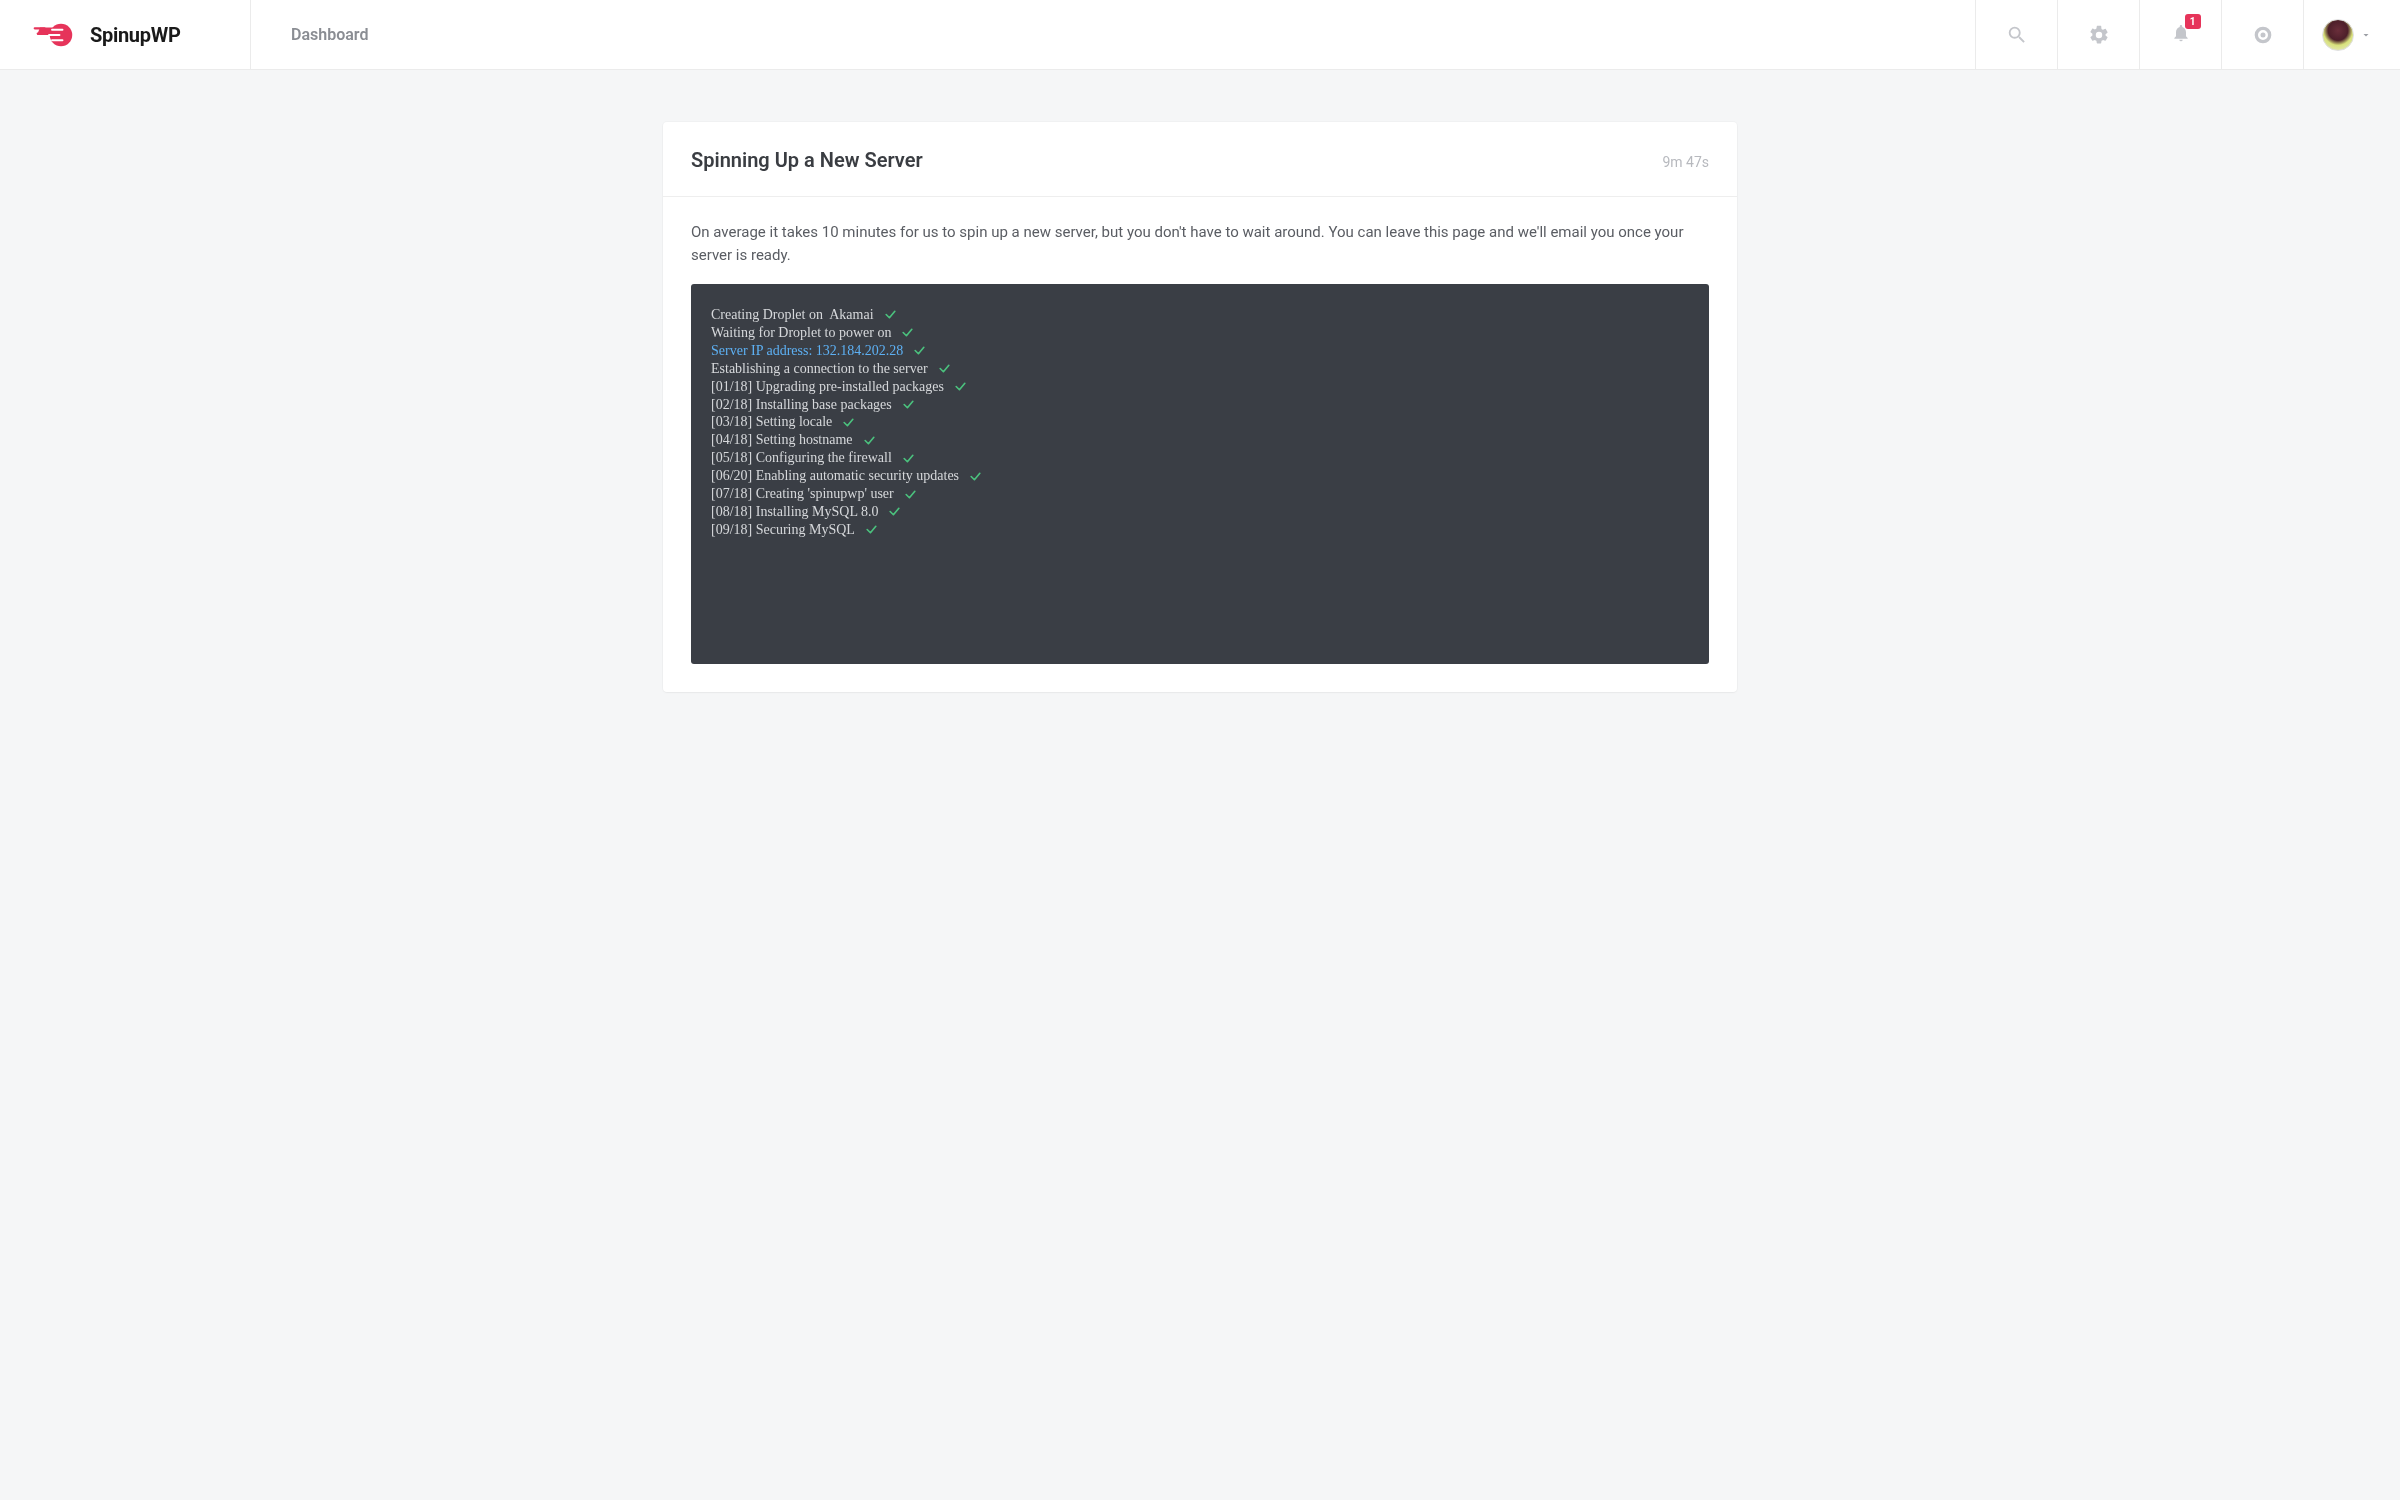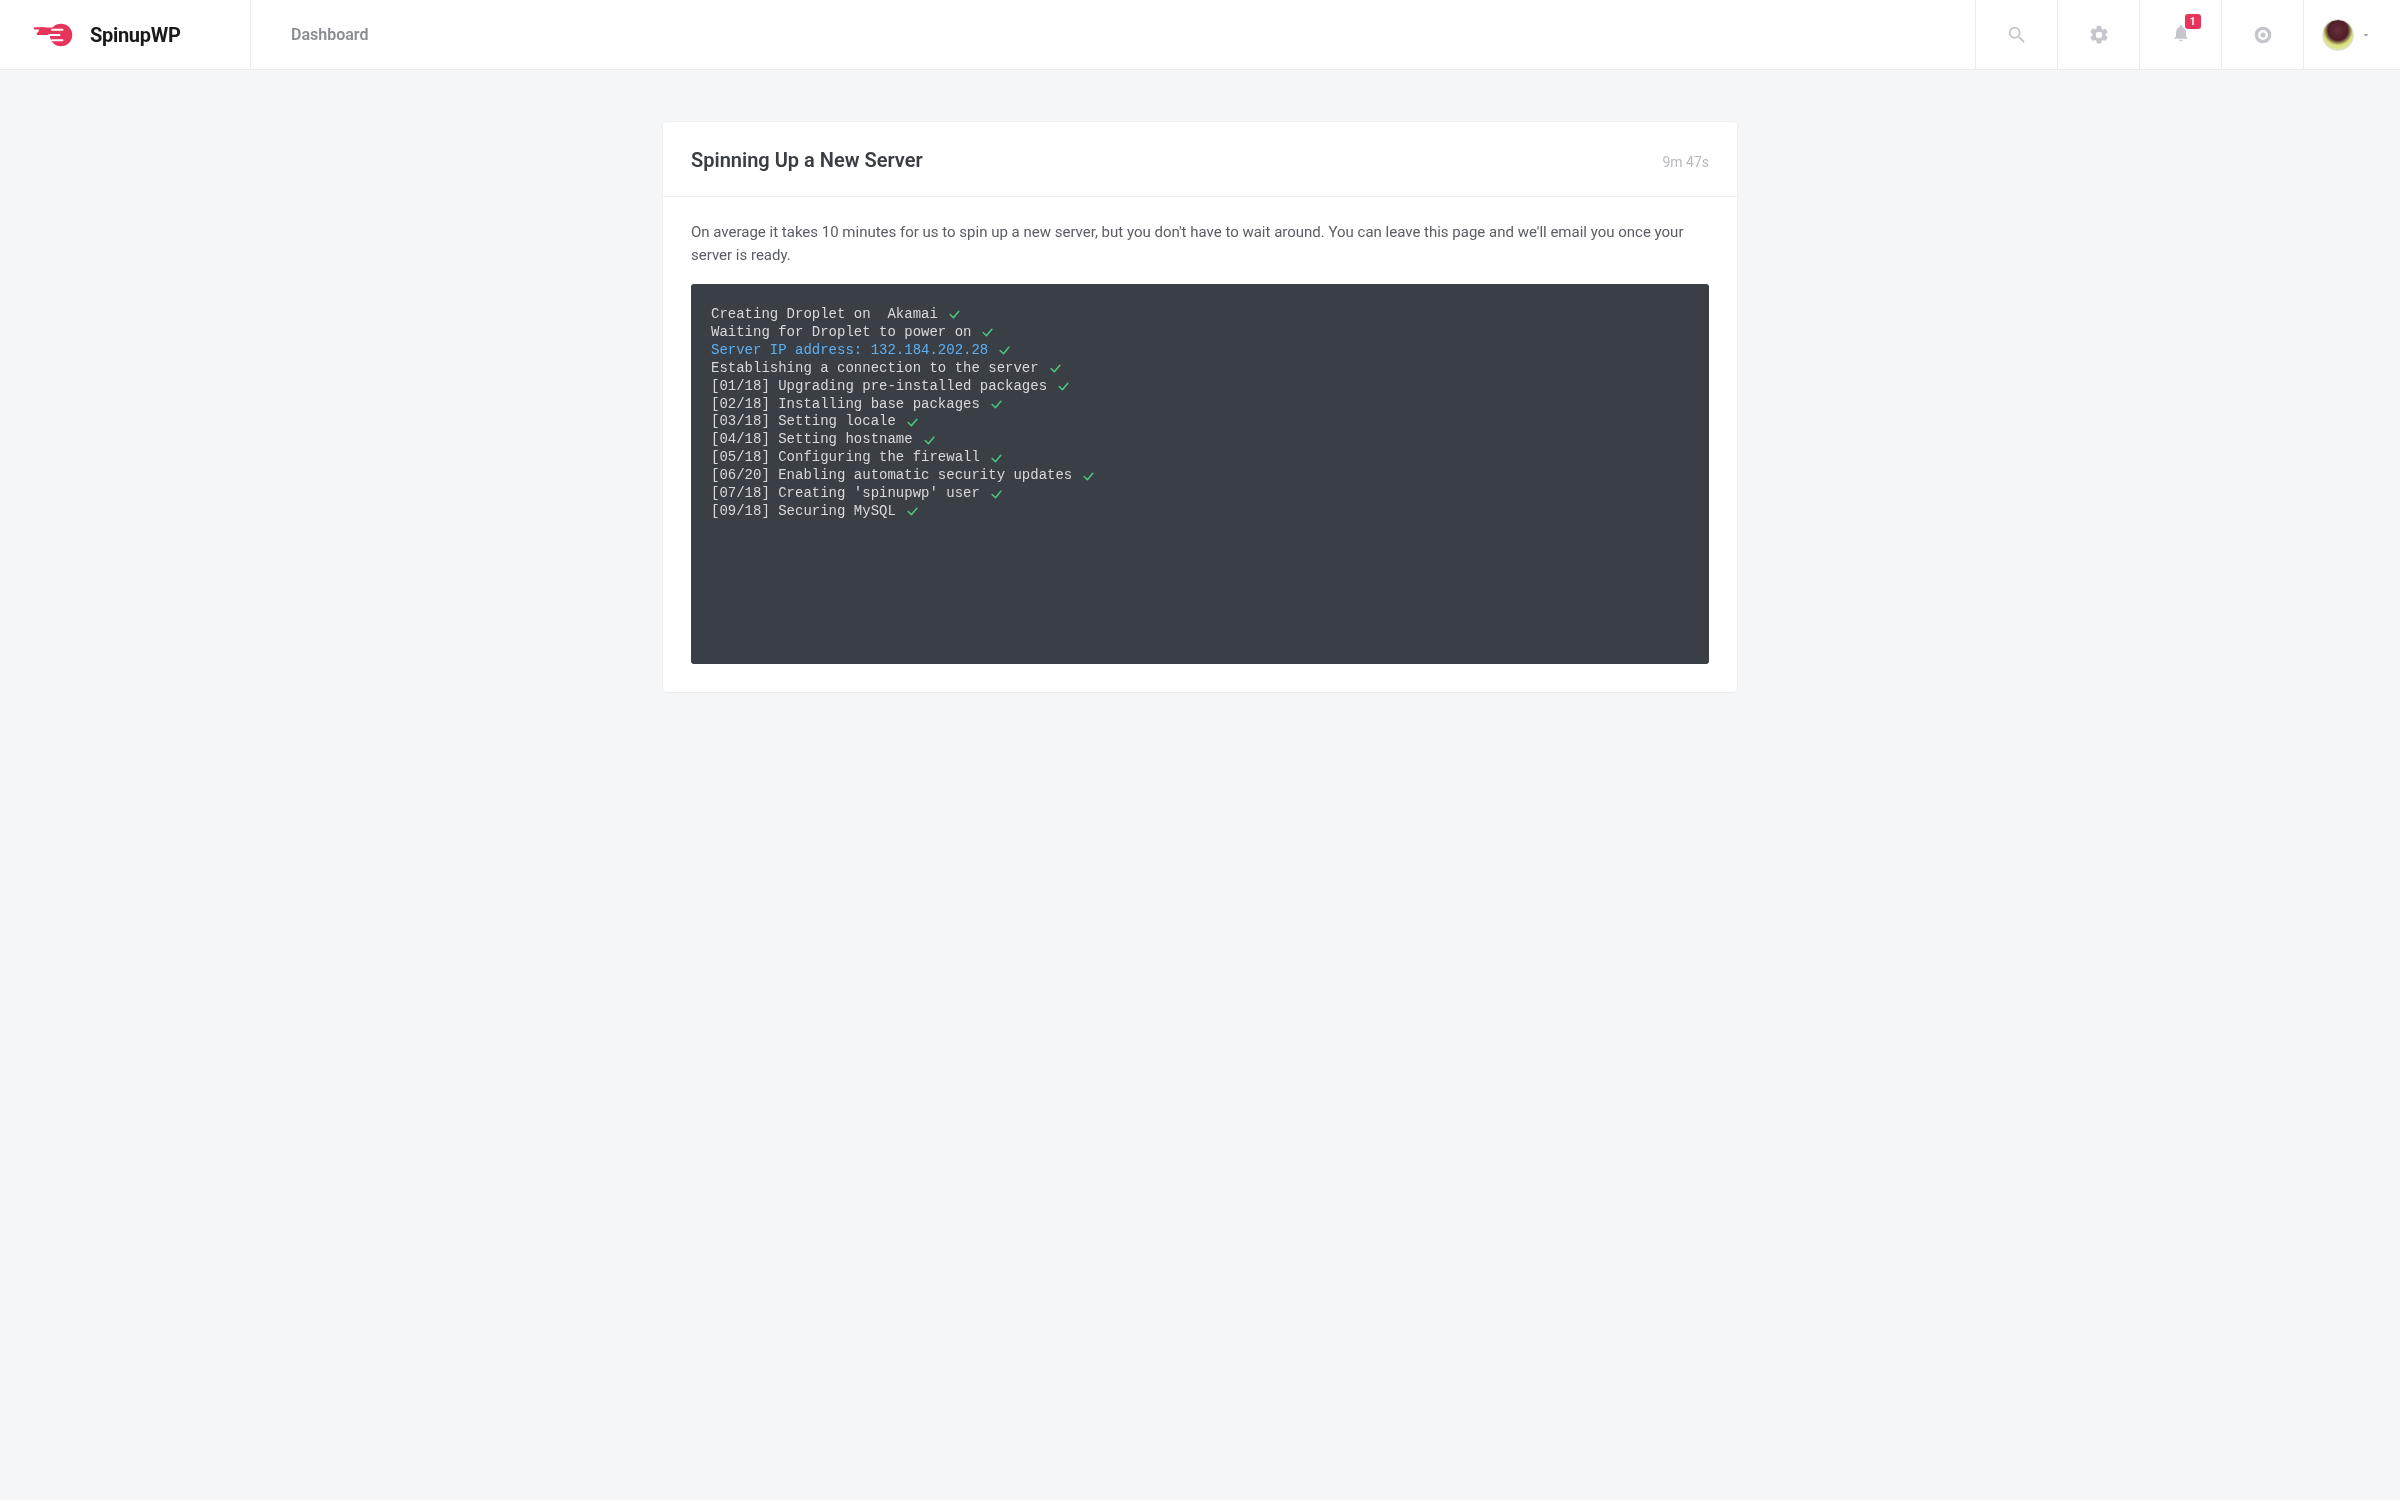--- a/index.html
+++ b/index.html
@@ -118,21 +118,21 @@
     font-size: 15px;
     color: #5a5d63;
     line-height: 1.5;
     margin-bottom: 18px;
   }
   .terminal {
     background: #3a3e45;
     border-radius: 3px;
     padding: 22px 20px;
     min-height: 380px;
-    font-family: Liberation Mono, monospace;
+    font-family: Liberation Serif, serif;
     font-size: 14px;
     line-height: 1.28;
     color: #d6d8db;
     margin-top: 16px;
   }
   .term-line {
     white-space: pre;
     display: flex;
     align-items: center;
     gap: 10px;
@@ -245,19 +245,22 @@
               </svg></span></div>
           <div class="term-line"><span class="txt">[05/18] Configuring the firewall</span><span class="check"><svg viewBox="0 0 24 24">
                 <path d="M4 12 L10 18 L20 6"></path>
               </svg></span></div>
           <div class="term-line"><span class="txt">[06/20] Enabling automatic security updates</span><span class="check"><svg viewBox="0 0 24 24">
                 <path d="M4 12 L10 18 L20 6"></path>
               </svg></span></div>
           <div class="term-line"><span class="txt">[07/18] Creating 'spinupwp' user</span><span class="check"><svg viewBox="0 0 24 24">
                 <path d="M4 12 L10 18 L20 6"></path>
               </svg></span></div>
+          <div class="term-line"><span class="txt">[08/18] Installing MySQL 8.0</span><span class="check"><svg viewBox="0 0 24 24">
+                <path d="M4 12 L10 18 L20 6"></path>
+              </svg></span></div>
           <div class="term-line"><span class="txt">[09/18] Securing MySQL</span><span class="check"><svg viewBox="0 0 24 24">
                 <path d="M4 12 L10 18 L20 6"></path>
               </svg></span></div>
         </div>
     </div>
   </section>
 </main>
 
 </body></html>

